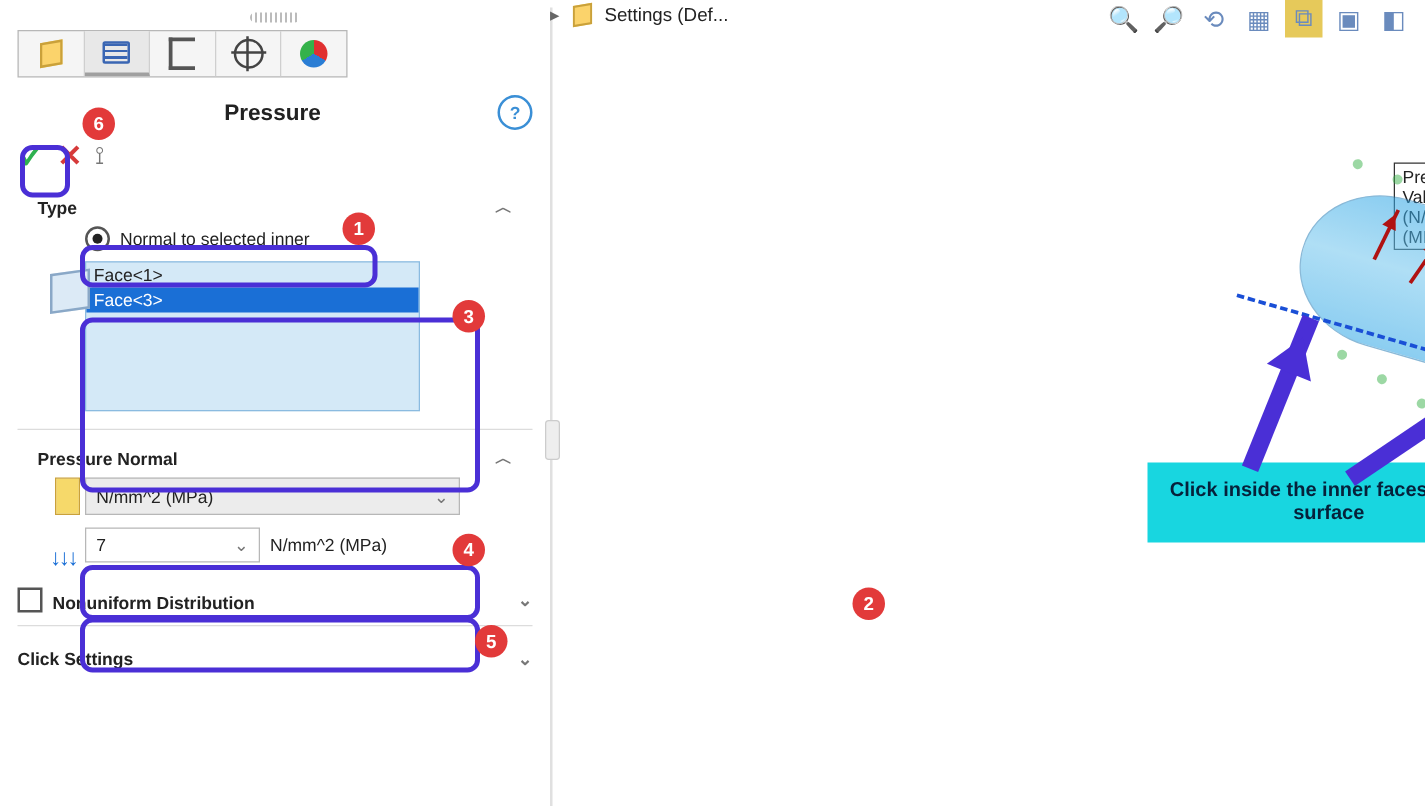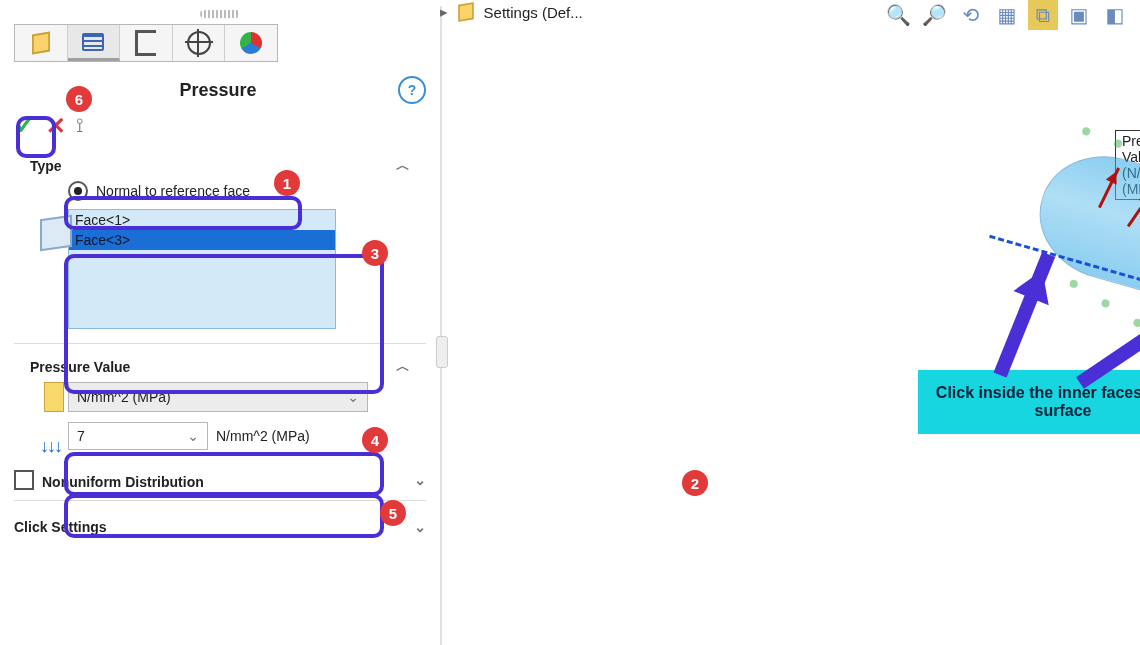--- a/index.html
+++ b/index.html
@@ -29,21 +29,21 @@
   .xbtn{color:#d63a3a;font-size:24px;font-weight:bold}
   .pin{color:#777;font-size:20px}
   
   .section-head{display:flex;justify-content:space-between;align-items:center;font-weight:700;margin:6px 16px}
   .chev{color:#777;font-size:14px}
   .radio-row{display:flex;align-items:center;gap:8px;margin:4px 0 4px 54px}
   .radio{width:16px;height:16px;border:2px solid #555;border-radius:50%;display:inline-flex;align-items:center;justify-content:center}
   .radio.checked::after{content:"";width:8px;height:8px;background:#222;border-radius:50%}
   .face-list{margin:8px 0 0 54px;width:268px;height:120px;background:#d4e9f7;border:1px solid #8bbbe0;box-sizing:border-box;overflow:auto}
   .face-list div{padding:2px 6px}
-  .face-list .sel{background:#1a6fd6;color:#0f172a}
+  .face-list .sel{background:#1a6fd6;color:#ffffff}
   .faces-ico{width:28px;height:28px;border:2px solid #8aa8c7;background:#dceaf6;transform:skewY(-8deg);margin-top:8px;position:absolute;left:26px}
   .sep{height:0;border-top:1px solid #dcdcdc;margin:14px 0}
   .units-select{margin-left:54px;width:300px;height:30px;background:#ececec;border:1px solid #b7b7b7;display:flex;align-items:center;justify-content:space-between;padding:0 8px;box-sizing:border-box}
   .ruler-ico{position:absolute;left:30px;width:18px;height:28px;background:linear-gradient(#f6d96a,#f6d96a);border:1px solid #caa13a}
   .value-row{margin:10px 0 0 54px;display:flex;align-items:center;gap:8px}
   .value-input{width:140px;height:28px;border:1px solid #b7b7b7;display:flex;align-items:center;justify-content:space-between;padding:0 8px;box-sizing:border-box;background:#fff}
   .arrows-ico{position:absolute;left:26px;color:#1a6fd6;font-size:18px;letter-spacing:-2px}
   .chk{width:16px;height:16px;border:2px solid #555;display:inline-block;margin-right:8px;vertical-align:-3px}
   .checkrow{margin:10px 0 0 54px}
   .sec2{font-weight:700;display:flex;justify-content:space-between;align-items:center;margin-top:18px}
@@ -114,35 +114,35 @@
       <span class="xbtn">✕</span>
       <span class="pin">⟟</span>
     </div>
 
     <div class="section-head">
       <span>Type</span>
       <span class="chev">︿</span>
     </div>
     <div class="radio-row">
       <span class="radio checked"></span>
-      <span>Normal to reference face</span>
+      <span>Normal to selected inner</span>
     </div>
 
     <div style="position:relative">
       <span class="faces-ico"></span>
       <div class="face-list">
         <div>Face&lt;1&gt;</div>
         <div class="sel">Face&lt;3&gt;</div>
       </div>
     </div>
 
     <div class="sep"></div>
 
     <div class="section-head">
-      <span>Pressure Value</span>
+      <span>Pressure Normal</span>
       <span class="chev">︿</span>
     </div>
     <div style="position:relative;margin-top:6px">
       <span class="ruler-ico"></span>
       <div class="units-select">
         <span>N/mm^2 (MPa)</span>
         <span class="chev">⌄</span>
       </div>
     </div>
     <div style="position:relative">

